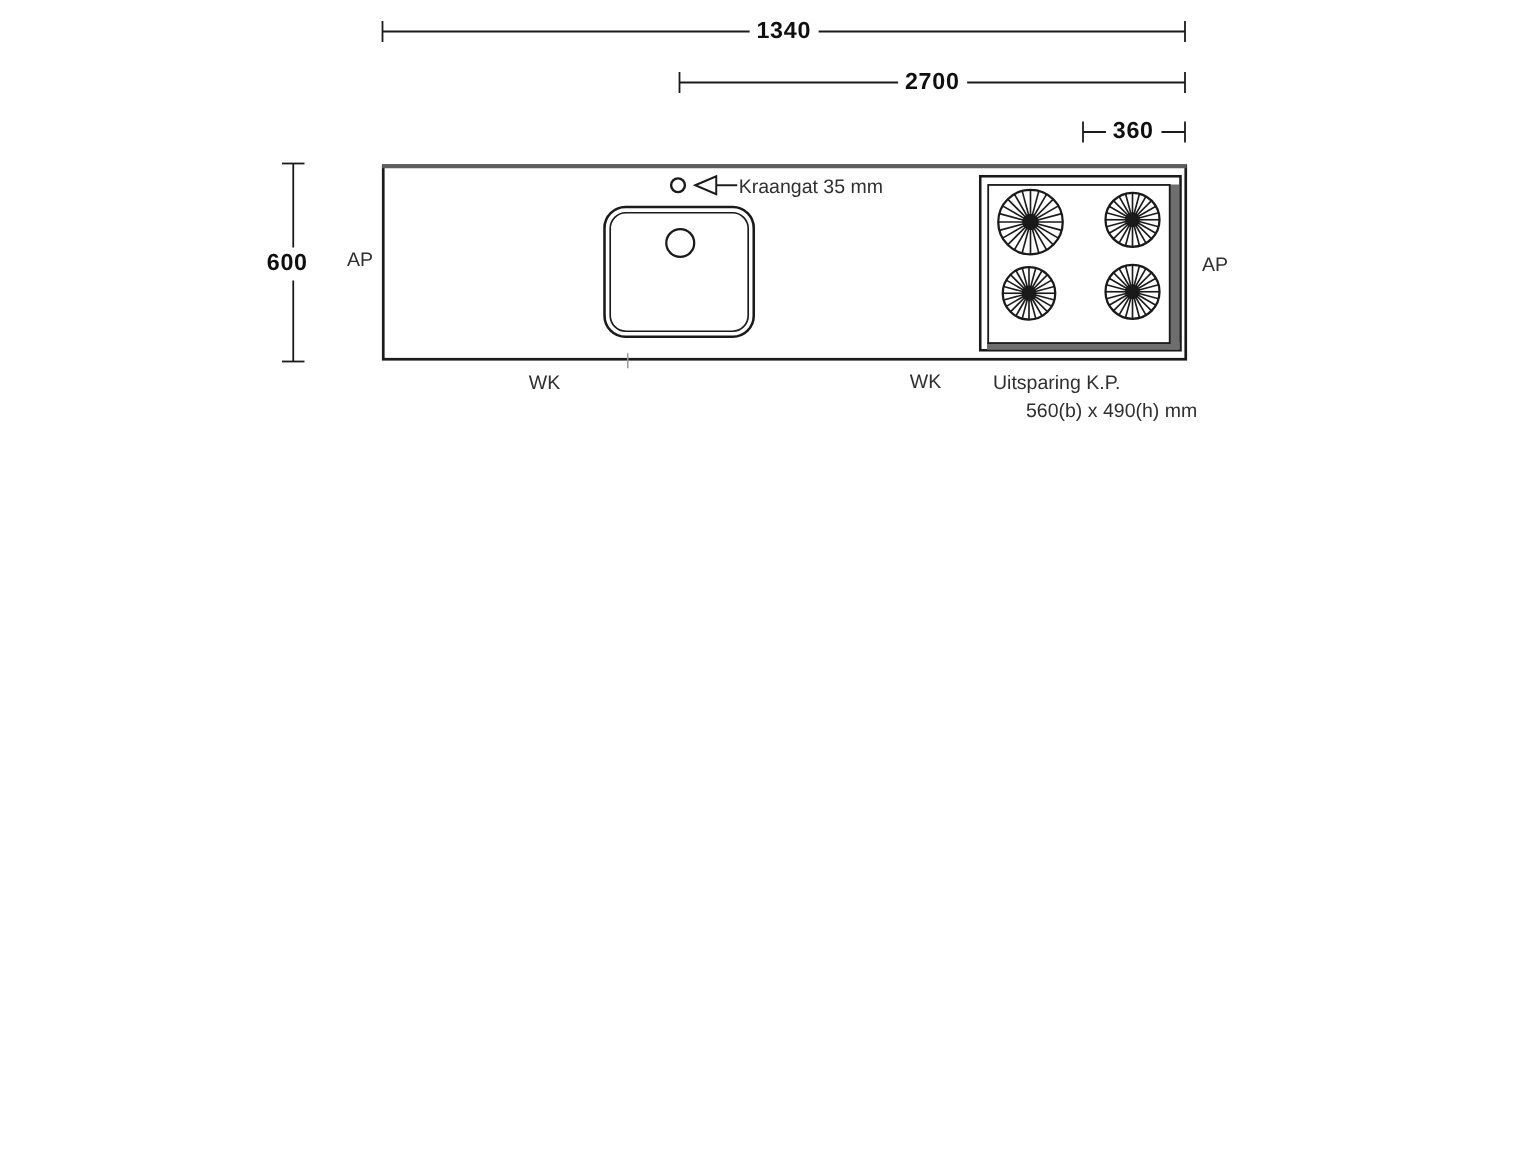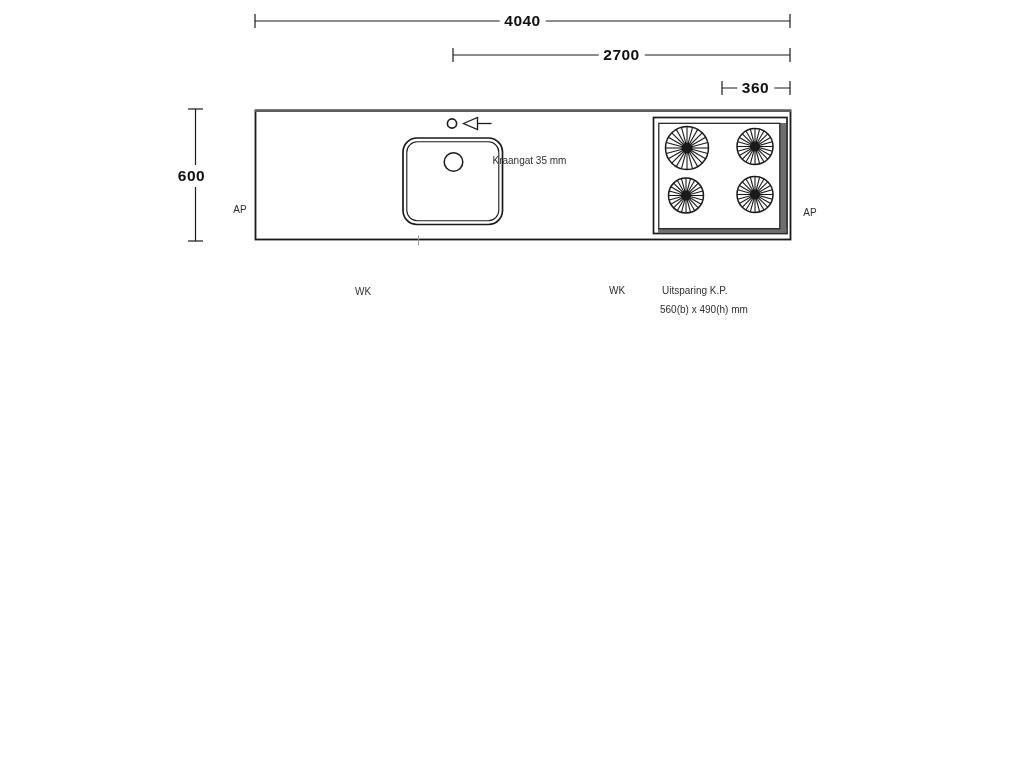--- a/index.html
+++ b/index.html
@@ -14,21 +14,21 @@
   .canvas{
     position:relative;width:1024px;height:768px;background:var(--bg);
     font-family:"Liberation Sans", sans-serif;overflow:hidden;
   }
   svg{position:absolute;left:0;top:0;}
   .ln{stroke:var(--line);fill:none;}
   .fillwhite{fill:#ffffff;}
   .bevel{fill:var(--bevel);stroke:none;}
   .topedge{stroke:var(--topedge);fill:none;}
   .seam{stroke:#9a9a9a;fill:none;}
-  .txt{position:absolute;white-space:nowrap;color:var(--label);font-size:10px;line-height:15px;margin-top:36px;}
+  .txt{position:absolute;white-space:nowrap;color:var(--label);font-size:13px;line-height:15px;}
   .dimtxt{
     position:absolute;white-space:nowrap;color:var(--dimtext);
     font-size:15.5px;font-weight:700;letter-spacing:0.5px;line-height:16px;
     background:var(--bg);padding:0 5px;transform:translate(-50%,-50%);
   }
   .center{transform:translate(-50%,-50%);}
   .vcenter{transform:translate(0,-50%);}
 </style>
 </head>
 <body>
@@ -194,26 +194,26 @@
             <line x1="755" y1="194.5" x2="764" y2="178.9115427318801" class="ln" stroke-width="1.1"></line>
             <line x1="755" y1="194.5" x2="767.7279220613578" y2="181.77207793864216" class="ln" stroke-width="1.1"></line>
             <line x1="755" y1="194.5" x2="770.5884572681199" y2="185.5" class="ln" stroke-width="1.1"></line>
             <line x1="755" y1="194.5" x2="772.3866648732032" y2="189.8412571881546" class="ln" stroke-width="1.1"></line>
             <circle cx="755" cy="194.5" r="5" fill="#1a1a1a"></circle>
           </g>
         </g>
     </g>
   </svg>
 
-  <div class="dimtxt" style="left:522.5px;top:20.5px;">4040</div>
+  <div class="dimtxt" style="left:522.5px;top:20.5px;">1340</div>
   <div class="dimtxt" style="left:621.5px;top:54.5px;">2700</div>
   <div class="dimtxt" style="left:755.5px;top:87.5px;">360</div>
   <div class="dimtxt" style="left:191.5px;top:159px;padding:3px 2px;margin-top:17px;">600</div>
 
   <div class="txt center" style="left:240px;top:172.5px;">AP</div>
   <div class="txt center" style="left:810px;top:176px;">AP</div>
   <div class="txt center" style="left:363px;top:254.5px;">WK</div>
   <div class="txt center" style="left:617px;top:253.5px;">WK</div>
   <div class="txt vcenter" style="left:492.5px;top:123.5px;">Kraangat 35 mm</div>
   <div class="txt" style="left:662px;top:246.5px;text-align:right;">Uitsparing K.P.</div>
-  <div class="txt" style="left:660px;top:265.5px;">560(b) x 490(h) mm</div>
+  <div class="txt" style="left:684px;top:265.5px;">560(b) x 490(h) mm</div>
 
 </div>
 
 </body></html>

